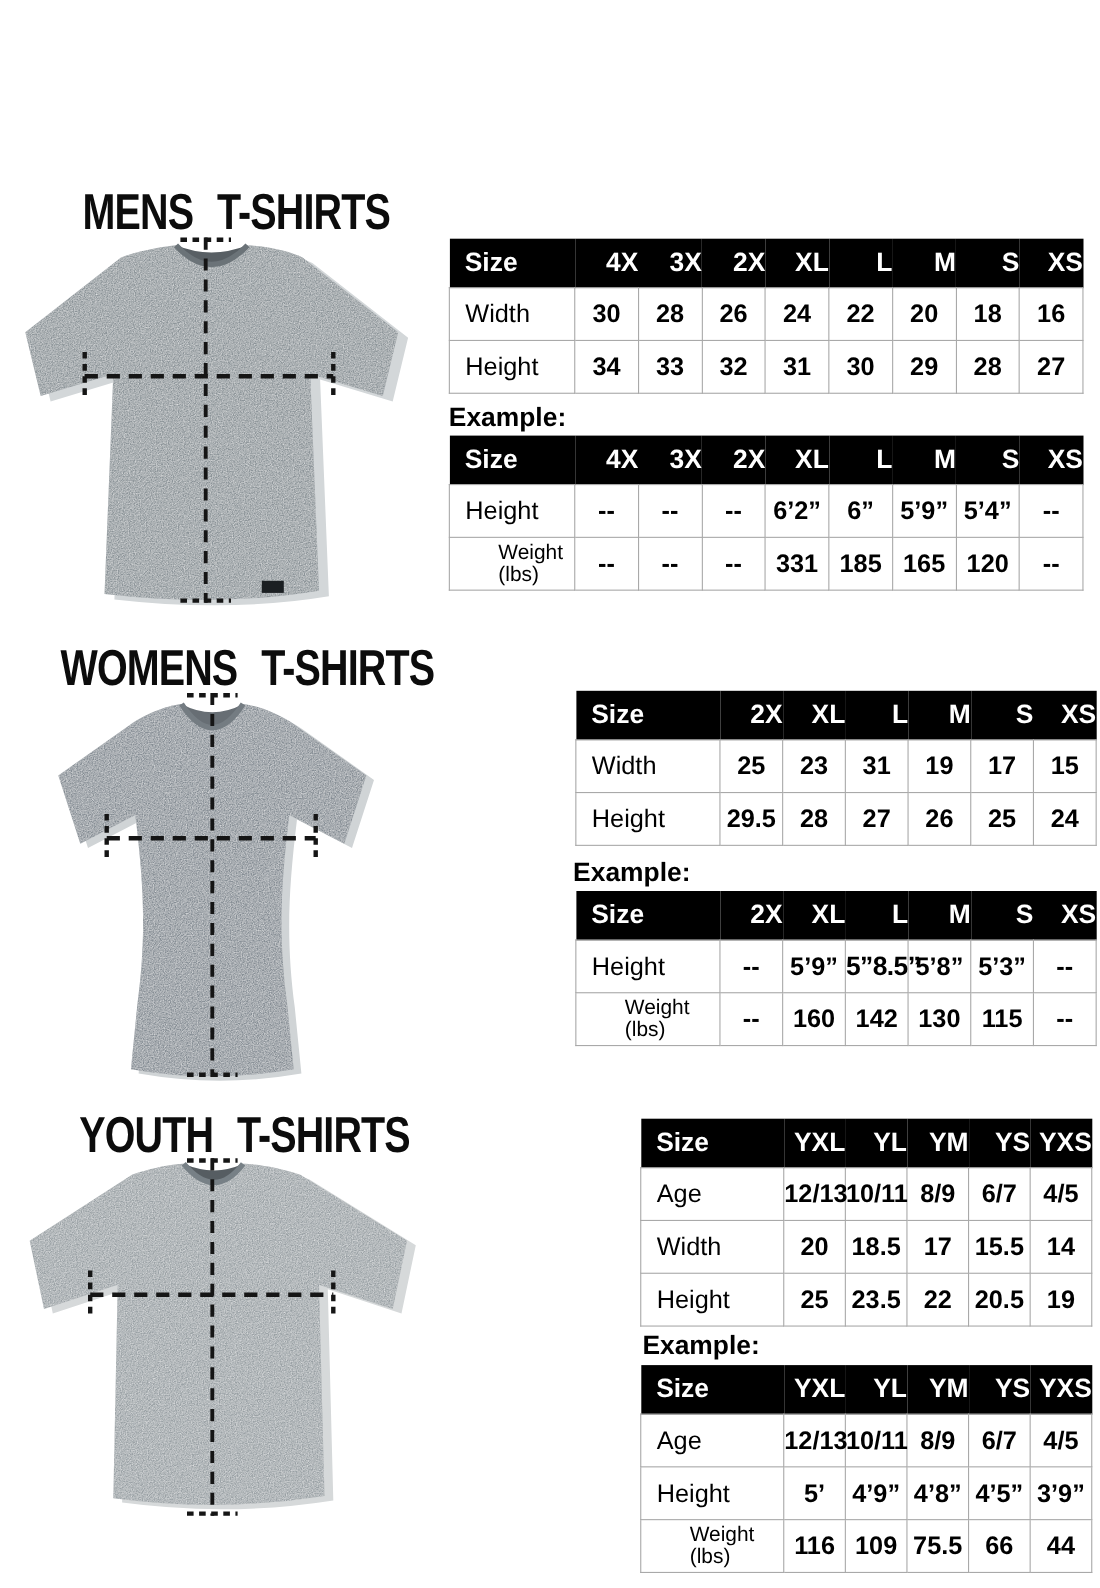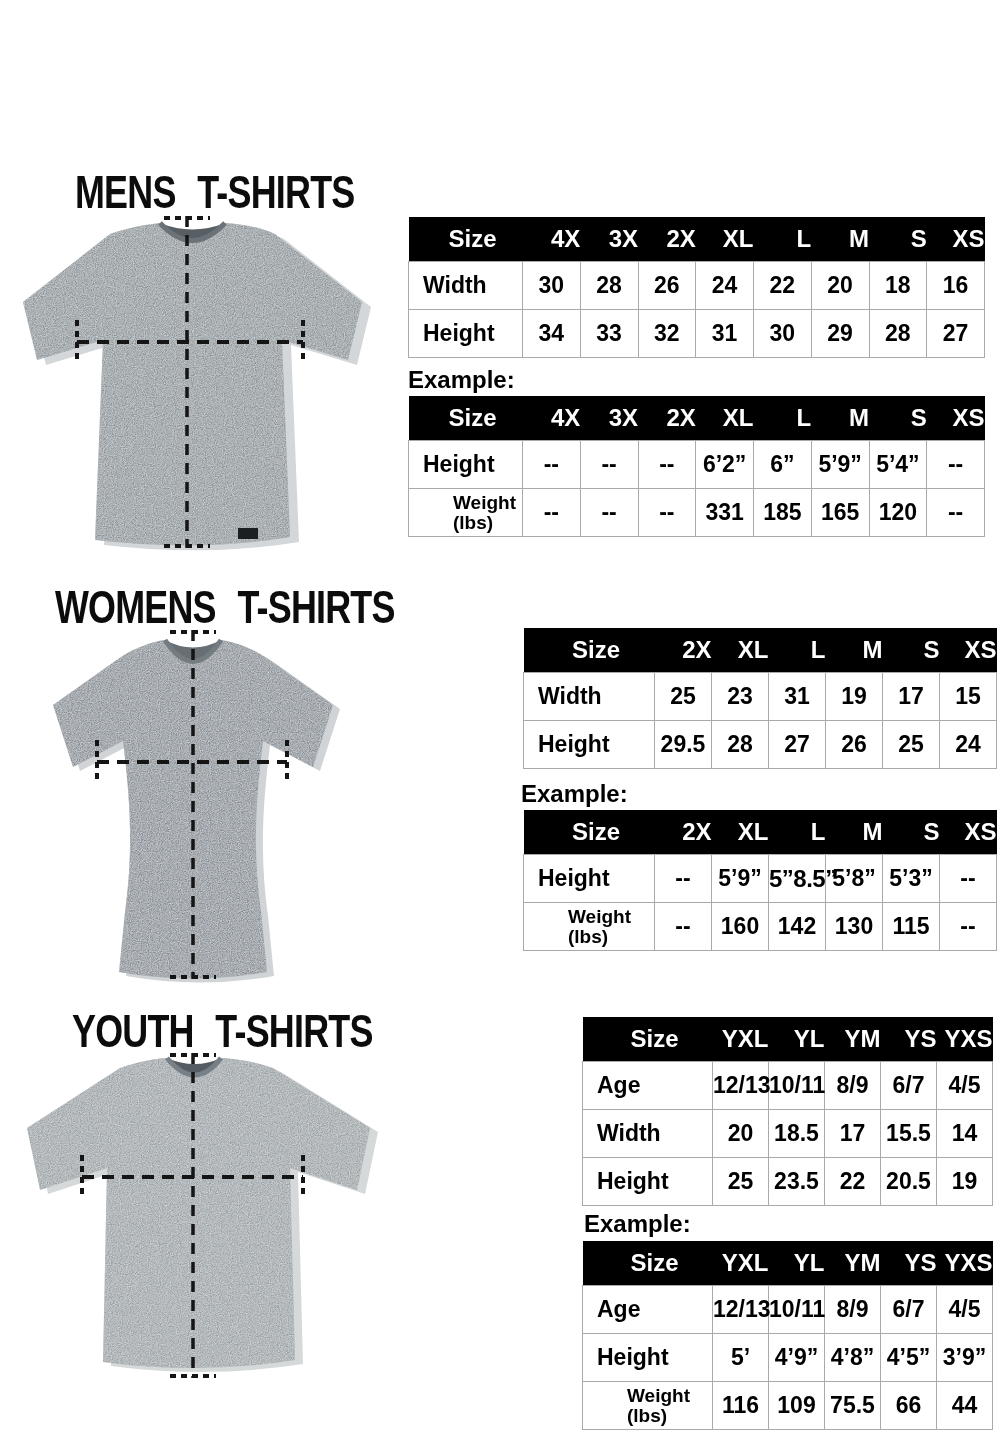--- a/index.html
+++ b/index.html
@@ -24,22 +24,22 @@
   .shirt{position:absolute;}
   .s-mens{left:10px;top:212px;width:385px;height:350px;}
   .s-womens{left:45px;top:627px;width:330px;height:363px;}
   .s-youth{left:15px;top:1050px;width:390px;height:340px;}
 
   
   .tbl{position:absolute;}
   .tbl table{border-collapse:collapse;width:100%;table-layout:fixed;}
   .tbl thead th{background:#000;color:#fff;font-size:24px;font-weight:bold;height:44px;
                 text-align:right;border:none;padding:0;}
-  .tbl thead th:first-child{text-align:center;padding-left:14px;}
-  .tbl tbody th{font-size:23px;font-weight:bold;text-align:left;padding-left:14px;
+  .tbl thead th:first-child{text-align:left;padding-left:14px;}
+  .tbl tbody th{font-size:23px;font-weight:normal;text-align:left;padding-left:14px;
                 border:1px solid #a9a9a9;background:#fff;height:45px;}
   .tbl tbody td{font-size:23px;font-weight:bold;text-align:center;border:1px solid #a9a9a9;
                 background:#fff;height:45px;padding:0;}
   .tbl tbody .lbl-sm{font-size:19px;line-height:1.05;padding-right:4px;padding-left:44px;}
   .tbl tbody .val-sm{font-size:24px;letter-spacing:-0.5px;}
 
   .mens-size{left:408px;top:217px;width:577px;}
   .mens-ex  {left:408px;top:396px;width:577px;}
   .mens-size thead th:first-child,.mens-ex thead th:first-child{width:100px;}
 

